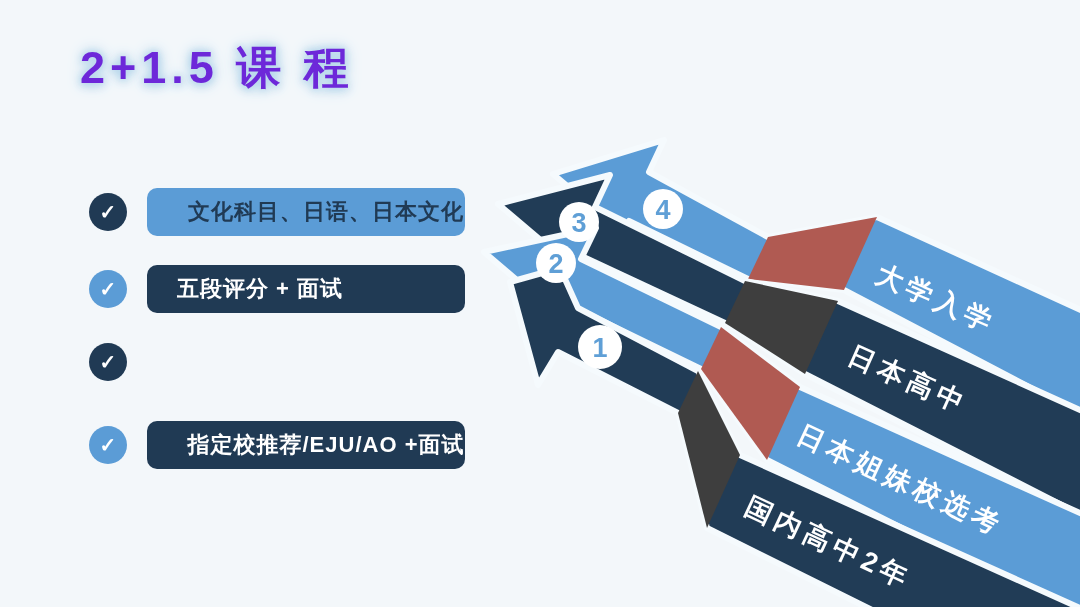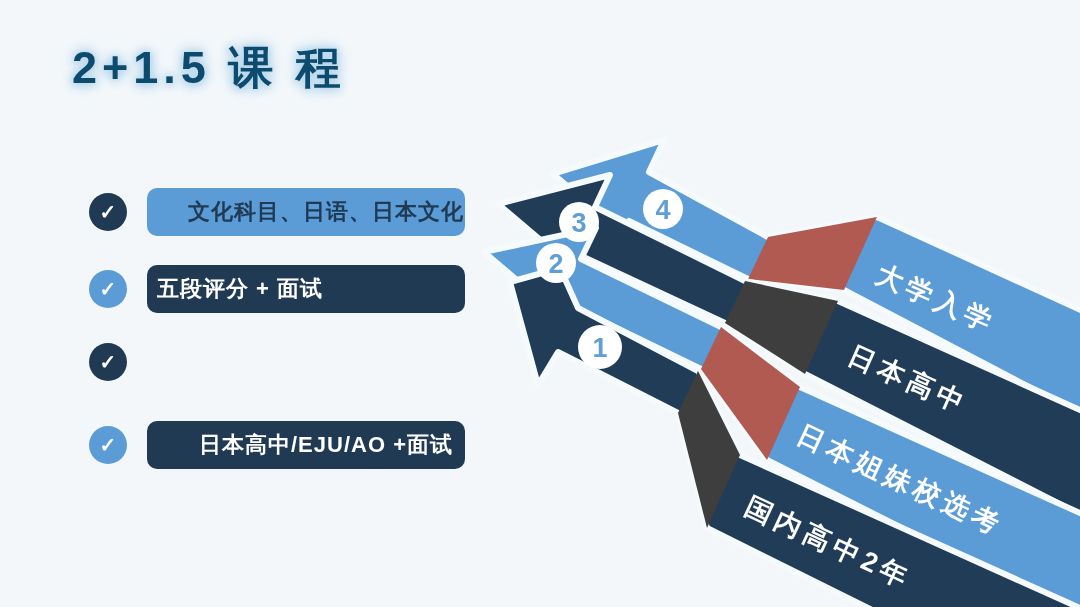--- a/index.html
+++ b/index.html
@@ -5,23 +5,23 @@
   html,body{margin:0;padding:0;background:#e8edf1;}
   .slide{
     position:relative;
     width:1080px;height:607px;
     background:#f3f7fa;
     overflow:hidden;
     font-family:"Liberation Sans", sans-serif;
     margin:0 auto;
   }
   .title{
-    position:absolute;left:72px;top:38px;
+    position:absolute;left:80px;top:38px;
     font-size:45px;font-weight:900;letter-spacing:5px;
-    color:#0c4a6e;
+    color:#6d28d9;
     text-shadow:0 0 6px #b9d8ec,0 0 12px #b9d8ec,0 0 18px #c4ddee,0 2px 10px #b9d8ec;
   }
   .row{position:absolute;left:89px;display:flex;align-items:center;}
   .row.r1{top:188px;}
   .row.r2{top:265px;}
   .row.r3{top:343px;}
   .row.r4{top:421px;}
   .check{
     width:38px;height:38px;border-radius:50%;
     display:flex;align-items:center;justify-content:center;
@@ -32,21 +32,21 @@
   .check.blue{background:#5b9cd6;}
   .pill{
     width:318px;height:48px;border-radius:10px;
     display:flex;align-items:center;
     font-size:22px;font-weight:bold;letter-spacing:1px;
     box-sizing:border-box;
   }
   .pill.blue{background:#5b9cd6;color:#203a54;}
   .pill.navy{background:#203a54;color:#ffffff;}
   .pill.center{justify-content:center;padding-left:40px;}
-  .pill.left{padding-left:10px;}
+  .pill.left{padding-left:30px;}
   .arrow-svg{position:absolute;left:0;top:0;}
   .ribbon{stroke:#f5fafd;stroke-width:6;stroke-linejoin:round;}
   .ribbon.blue{fill:#5b9cd6;}
   .ribbon.navy{fill:#213c56;}
   .fold.red{fill:#b05a52;}
   .fold.gray{fill:#3e3e3e;}
   .numcircle{fill:#ffffff;}
   .numtext{
     fill:#5f9fd6;font-size:27px;font-weight:bold;
     text-anchor:middle;font-family:"Liberation Sans",sans-serif;
@@ -69,21 +69,21 @@
   </div>
   <div class="row r2">
     <div class="check blue">✓</div>
     <div class="pill navy left">五段评分 + 面试</div>
   </div>
   <div class="row r3">
     <div class="check navy">✓</div>
   </div>
   <div class="row r4">
     <div class="check blue">✓</div>
-    <div class="pill navy center">日本高中/EJU/AO +面试</div>
+    <div class="pill navy center">指定校推荐/EJU/AO +面试</div>
   </div>
 
   <svg class="arrow-svg" width="1080" height="607" viewBox="0 0 1080 607">
 
     <g>
       <polygon class="ribbon blue" points="553,174 664,140 649,172 768,237 877,217 1140,337 1140,445 844,290 748,279 629,221 643,250"></polygon>
       <polygon class="fold red" points="768,237 877,217 844,290 748,279"></polygon>
     </g>
 
     <g>

